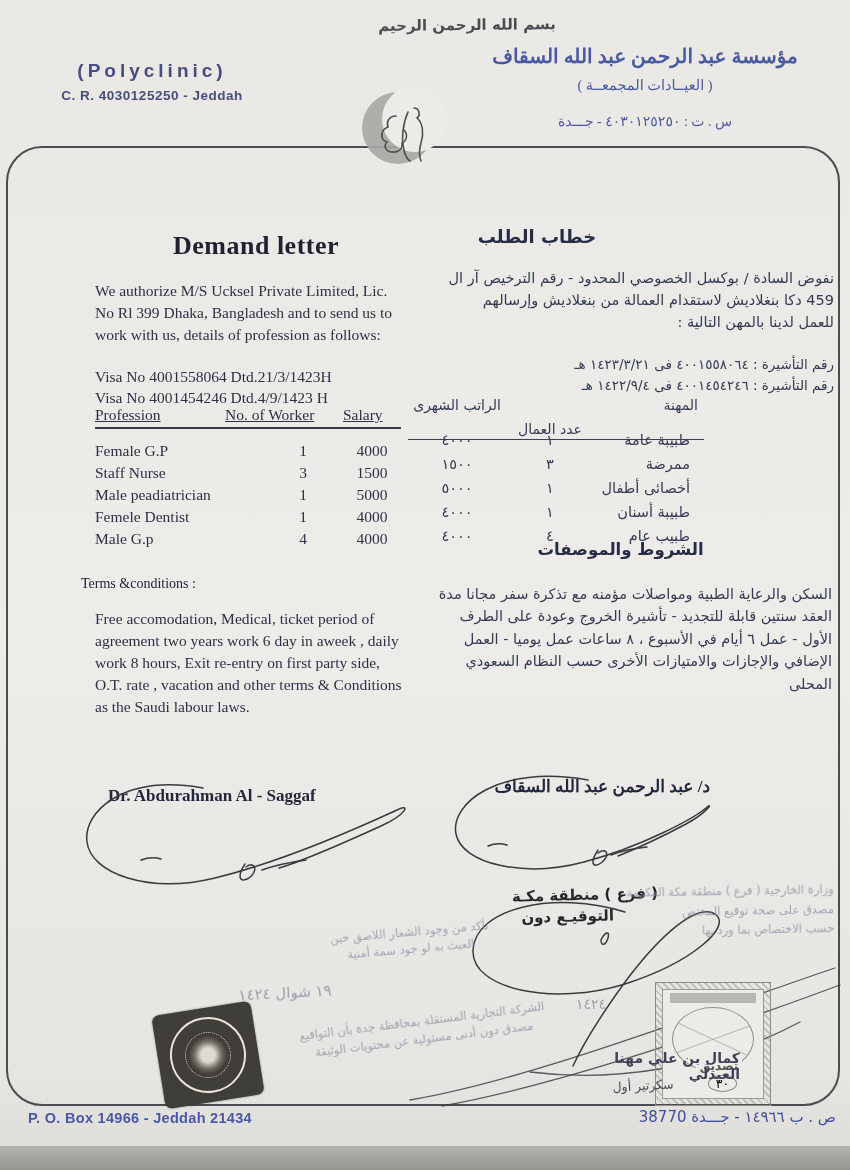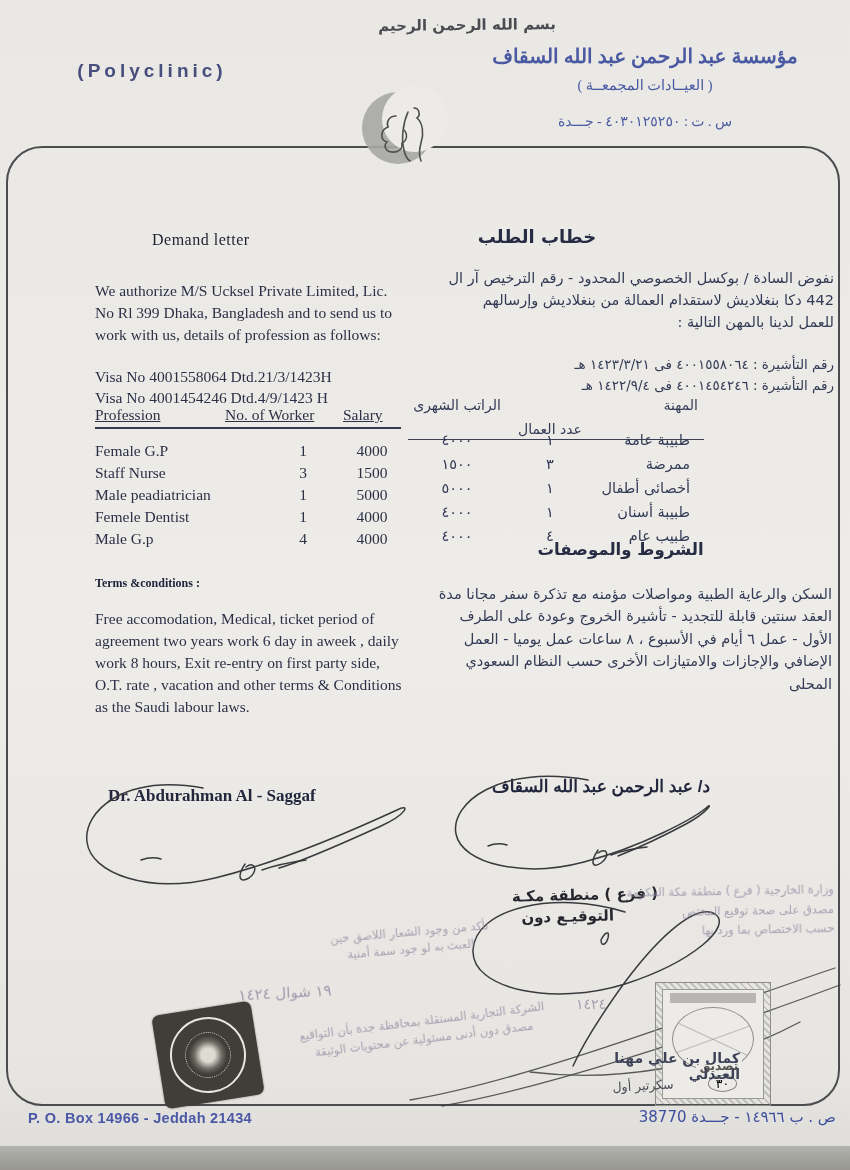--- a/index.html
+++ b/index.html
@@ -19,32 +19,32 @@
   .co-en .cr{font-size:13.5px;font-weight:bold;color:#474d7d;margin-top:6px;
         font-family:"Liberation Sans",sans-serif;letter-spacing:.5px;}
   .co-ar{left:490px;top:44px;width:310px;text-align:center;color:#4a5aa2;direction:rtl;}
   .co-ar .name{font-size:20px;font-weight:bold;}
   .co-ar .sub{font-size:14.5px;margin-top:9px;}
   .co-ar .cr{font-size:14px;margin-top:19px;}
   .doc-border{left:6px;top:146px;width:830px;height:956px;border:2px solid #4b4b50;
         border-radius:36px;background:transparent;}
   .logo{left:356px;top:84px;width:100px;height:84px;}
   
-  .en-title{left:152px;top:231px;font-size:16px;font-weight:normal;color:#1e2130;letter-spacing:.5px;}
+  .en-title{left:173px;top:231px;font-size:26px;font-weight:bold;color:#1e2130;letter-spacing:.5px;}
   .en-text{color:#2c3046;font-size:15.5px;line-height:1.42;}
   .en-intro{left:95px;top:280px;width:302px;}
   .en-visa1{left:95px;top:366px;}
   .en-visa2{left:95px;top:387px;}
   .en-thead{left:95px;top:406px;width:306px;display:flex;border-bottom:2px solid #363a4c;
         padding-bottom:3px;font-size:15.5px;color:#2c3046;text-decoration:underline;}
   .en-thead .c1{flex:1;} .en-thead .c2{width:118px;} .en-thead .c3{width:58px;}
   .en-tbody{left:95px;top:440px;width:316px;font-size:15.5px;color:#2c3046;}
   .en-row{display:flex;line-height:22px;}
   .en-row .c1{flex:1;} .en-row .c2{width:60px;text-align:center;} .en-row .c3{width:78px;text-align:center;}
-  .en-terms-title{left:95px;top:576px;font-size:12px;font-weight:bold;color:#20243a;}
+  .en-terms-title{left:81px;top:576px;font-size:14px;font-weight:normal;color:#20243a;}
   .en-terms{left:95px;top:608px;width:308px;}
   .en-signatory{left:108px;top:786px;font-size:17px;font-weight:bold;color:#23273d;}
   
   .ar-text{direction:rtl;text-align:right;color:#333a55;font-size:14.5px;line-height:1.5;
         font-family:"DejaVu Sans",sans-serif;}
   .ar-title{left:462px;top:226px;width:150px;text-align:center;font-size:18px;font-weight:bold;
         color:#272c45;direction:rtl;font-family:"DejaVu Sans",sans-serif;}
   .ar-intro{left:446px;top:268px;width:388px;}
   .ar-visa1{left:446px;top:354px;width:388px;font-size:13.5px;}
   .ar-visa2{left:446px;top:375px;width:388px;font-size:13.5px;}
@@ -54,21 +54,21 @@
   .ar-thead .c2{width:88px;text-align:center;margin-top:24px;} .ar-thead .c3{width:98px;text-align:center;}
   .ar-tbody{left:408px;top:428px;width:296px;direction:rtl;font-size:14.5px;color:#333a55;
         font-family:"DejaVu Sans",sans-serif;}
   .ar-row{display:flex;line-height:24px;}
   .ar-row .c1{flex:1;text-align:right;padding-right:14px;}
   .ar-row .c2{width:88px;text-align:center;} .ar-row .c3{width:98px;text-align:center;}
   .ar-terms-title{left:528px;top:540px;width:185px;text-align:center;font-size:16.5px;font-weight:bold;
         color:#272c45;direction:rtl;font-family:"DejaVu Sans",sans-serif;}
   .ar-terms{left:430px;top:583px;width:402px;line-height:1.55;}
   .ar-signatory{left:448px;top:776px;width:262px;text-align:right;font-size:17px;font-weight:bold;
-        color:#23273d;direction:rtl;font-family:Liberation Sans, sans-serif;}
+        color:#23273d;direction:rtl;font-family:Liberation Serif, serif;}
   
   .sig path{fill:none;stroke:#3a3a3e;stroke-width:1.5;stroke-linecap:round;}
   .sig-en{left:75px;top:772px;}
   .sig-ar{left:428px;top:762px;}
   .sig-center{left:415px;top:882px;}
   .pen{left:380px;top:950px;}
   .pen path{fill:none;stroke:#40403f;stroke-width:1.3;stroke-linecap:round;opacity:.85;}
   
   .faded{color:#8d86a0;opacity:.72;filter:blur(.4px);direction:rtl;
         font-family:"DejaVu Sans",sans-serif;}
@@ -118,20 +118,21 @@
 </style>
 </head>
 <body>
 
 <div id="page">
 
   <div class="abs bismillah">بسم الله الرحمن الرحيم</div>
 
   <div class="abs co-en">
     <div class="sub">(Polyclinic)</div>
+    <div class="cr">C. R. 4030125250 - Jeddah</div>
   </div>
 
   <div class="abs co-ar">
     <div class="name">مؤسسة عبد الرحمن عبد الله السقاف</div>
     <div class="sub">( العيــادات المجمعــة )</div>
     <div class="cr">س . ت : ٤٠٣٠١٢٥٢٥٠ - جـــدة</div>
   </div>
 
   <div class="abs doc-border"></div>
 
@@ -182,21 +183,21 @@
       <span class="c2">4</span>
       <span class="c3">4000</span>
     </div>
   </div>
 
   <div class="abs en-terms-title">Terms &amp;conditions :</div>
   <div class="abs en-text en-terms">Free accomodation, Medical, ticket period of agreement two years work 6 day in aweek , daily work 8 hours, Exit re-entry on first party side, O.T. rate , vacation and other terms &amp; Conditions as the Saudi labour laws.</div>
   <div class="abs en-signatory">Dr. Abdurahman Al - Saggaf</div>
 
   <div class="abs ar-title">خطاب الطلب</div>
-  <div class="abs ar-text ar-intro">نفوض السادة / بوكسل الخصوصي المحدود - رقم الترخيص آر ال 442 دكا بنغلاديش لاستقدام العمالة من بنغلاديش وإرسالهم للعمل لدينا بالمهن التالية :</div>
+  <div class="abs ar-text ar-intro">نفوض السادة / بوكسل الخصوصي المحدود - رقم الترخيص آر ال 459 دكا بنغلاديش لاستقدام العمالة من بنغلاديش وإرسالهم للعمل لدينا بالمهن التالية :</div>
   <div class="abs ar-text ar-visa1">رقم التأشيرة : ٤٠٠١٥٥٨٠٦٤ فى ١٤٢٣/٣/٢١ هـ</div>
   <div class="abs ar-text ar-visa2">رقم التأشيرة : ٤٠٠١٤٥٤٢٤٦ فى ١٤٢٢/٩/٤ هـ</div>
 
   <div class="abs ar-thead">
     <span class="c1">المهنة</span>
     <span class="c2">عدد العمال</span>
     <span class="c3">الراتب الشهرى</span>
   </div>
 
   <div class="abs ar-tbody">

